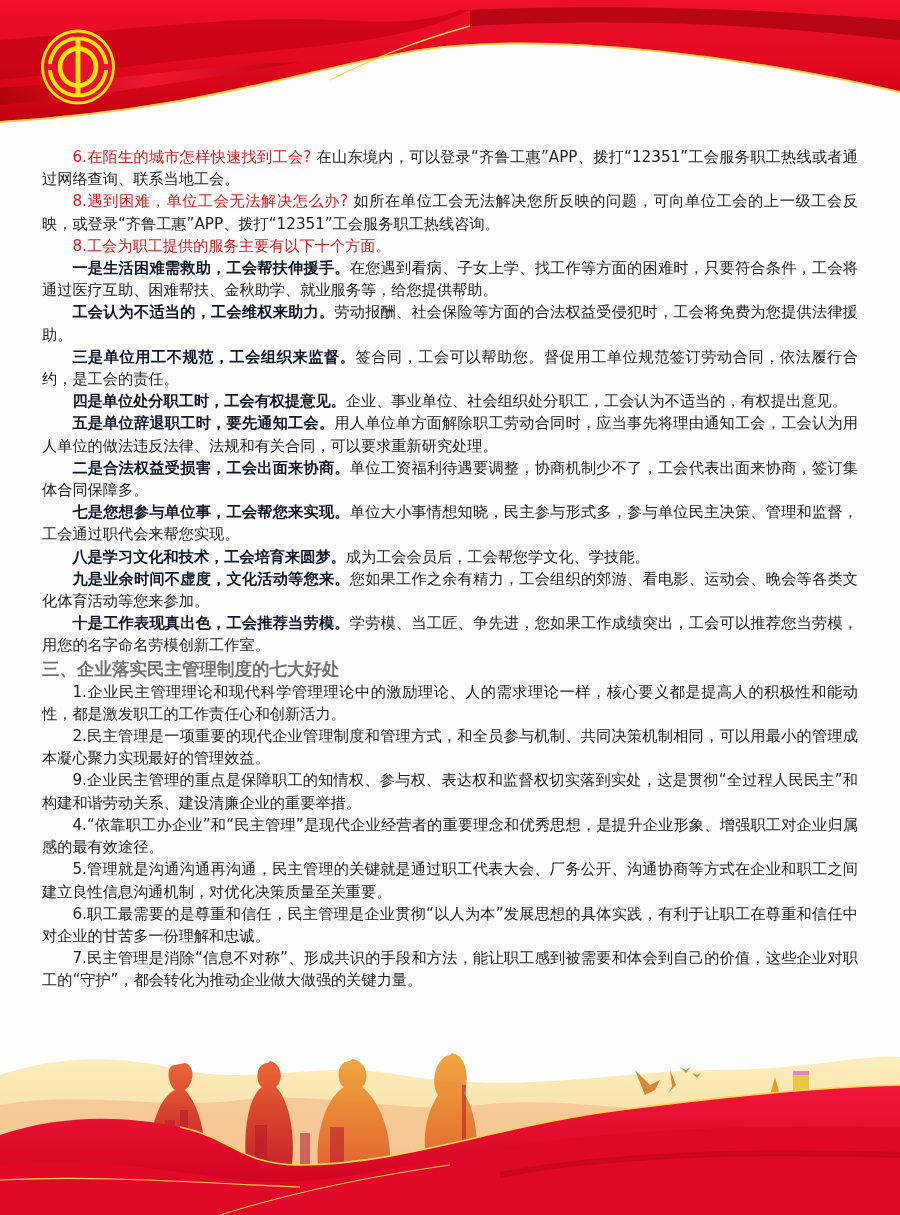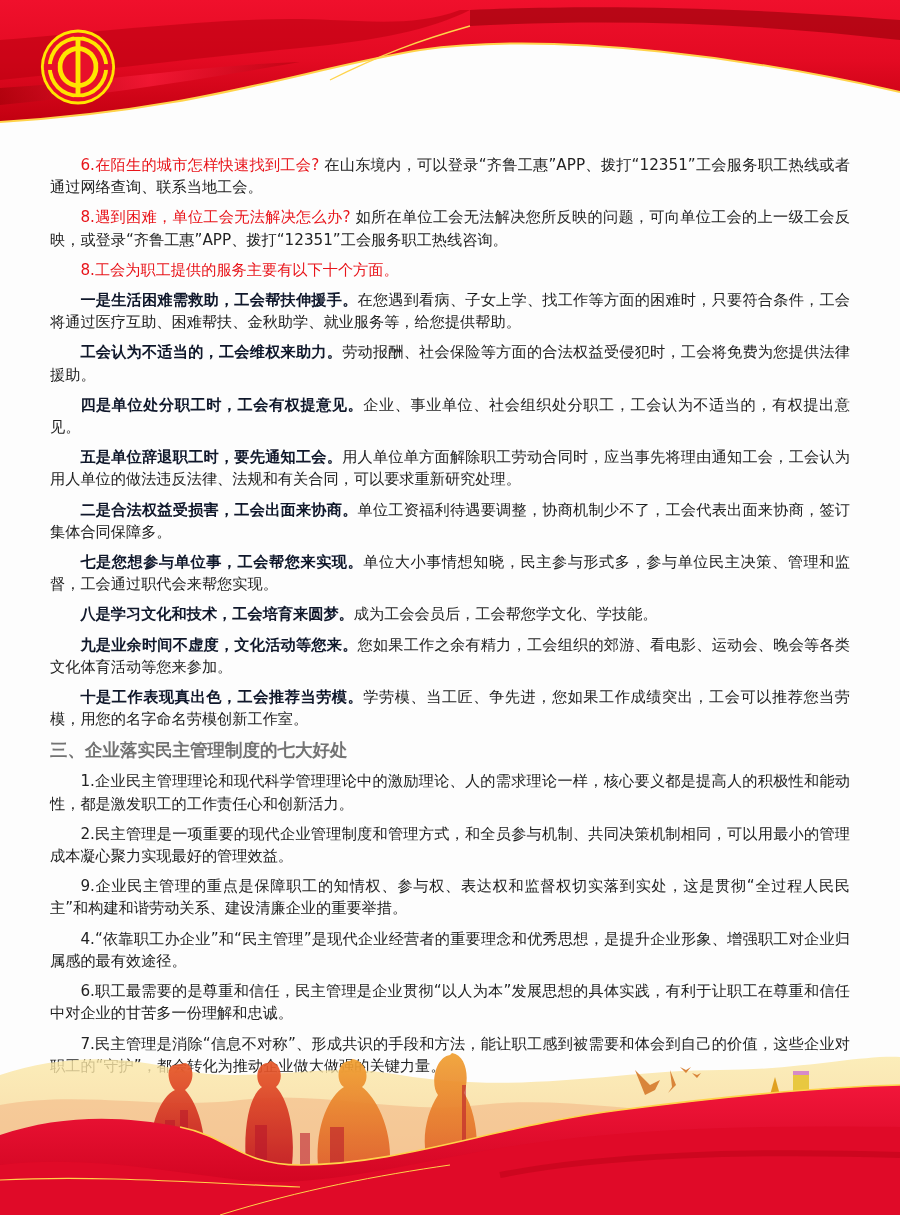--- a/index.html
+++ b/index.html
@@ -8,21 +8,21 @@
     background: #fdfdfd;
     font-family: "DejaVu Sans", "Liberation Sans", sans-serif;
   }
   .banner-top { position: absolute; left: 0; top: 0; width: 900px; height: 130px; }
   .banner-bottom { position: absolute; left: 0; bottom: 0; width: 900px; height: 200px; }
   .logo { position: absolute; left: 39px; top: 28px; width: 78px; height: 78px; }
   .content {
     position: absolute; left: 42px; top: 146px; width: 816px;
     font-size: 15.2px; line-height: 22.2px; color: #222;
   }
-  .content p { margin: 8px; text-indent: 2em; text-align: justify; }
+  .content p { margin: 0; text-indent: 2em; text-align: justify; }
   .red { color: #e8141a; }
   .bold { font-weight: bold; color: #0f172a; }
   .section-title {
     color: #737373; font-weight: bold; font-size: 17.5px; line-height: 24px;
     margin: 3px 0 2px -2px; text-indent: 0 !important;
   }
 </style>
 </head>
 <body>
 
@@ -61,33 +61,35 @@
   <rect x="36" y="71" width="8" height="3" fill="#e8102a"></rect>
 </svg>
 
 <div class="content">
   <p><span class="red">6.在陌生的城市怎样快速找到工会?</span><span> 在山东境内，可以登录“齐鲁工惠”APP、拨打“12351”工会服务职工热线或者通过网络查询、联系当地工会。</span></p>
   <p><span class="red">8.遇到困难，单位工会无法解决怎么办?</span><span> 如所在单位工会无法解决您所反映的问题，可向单位工会的上一级工会反映，或登录“齐鲁工惠”APP、拨打“12351”工会服务职工热线咨询。</span></p>
   <p><span class="red">8.工会为职工提供的服务主要有以下十个方面。</span></p>
 
   <p><span class="bold">一是生活困难需救助，工会帮扶伸援手。</span><span>在您遇到看病、子女上学、找工作等方面的困难时，只要符合条件，工会将通过医疗互助、困难帮扶、金秋助学、就业服务等，给您提供帮助。</span></p>
   <p><span class="bold">工会认为不适当的，工会维权来助力。</span><span>劳动报酬、社会保险等方面的合法权益受侵犯时，工会将免费为您提供法律援助。</span></p>
+  <p><span class="bold">三是单位用工不规范，工会组织来监督。</span><span>签合同，工会可以帮助您。督促用工单位规范签订劳动合同，依法履行合约，是工会的责任。</span></p>
   <p><span class="bold">四是单位处分职工时，工会有权提意见。</span><span>企业、事业单位、社会组织处分职工，工会认为不适当的，有权提出意见。</span></p>
   <p><span class="bold">五是单位辞退职工时，要先通知工会。</span><span>用人单位单方面解除职工劳动合同时，应当事先将理由通知工会，工会认为用人单位的做法违反法律、法规和有关合同，可以要求重新研究处理。</span></p>
   <p><span class="bold">二是合法权益受损害，工会出面来协商。</span><span>单位工资福利待遇要调整，协商机制少不了，工会代表出面来协商，签订集体合同保障多。</span></p>
   <p><span class="bold">七是您想参与单位事，工会帮您来实现。</span><span>单位大小事情想知晓，民主参与形式多，参与单位民主决策、管理和监督，工会通过职代会来帮您实现。</span></p>
   <p><span class="bold">八是学习文化和技术，工会培育来圆梦。</span><span>成为工会会员后，工会帮您学文化、学技能。</span></p>
   <p><span class="bold">九是业余时间不虚度，文化活动等您来。</span><span>您如果工作之余有精力，工会组织的郊游、看电影、运动会、晚会等各类文化体育活动等您来参加。</span></p>
   <p><span class="bold">十是工作表现真出色，工会推荐当劳模。</span><span>学劳模、当工匠、争先进，您如果工作成绩突出，工会可以推荐您当劳模，用您的名字命名劳模创新工作室。</span></p>
 
   <p class="section-title">三、企业落实民主管理制度的七大好处</p>
   <p>1.企业民主管理理论和现代科学管理理论中的激励理论、人的需求理论一样，核心要义都是提高人的积极性和能动性，都是激发职工的工作责任心和创新活力。</p>
   <p>2.民主管理是一项重要的现代企业管理制度和管理方式，和全员参与机制、共同决策机制相同，可以用最小的管理成本凝心聚力实现最好的管理效益。</p>
   <p>9.企业民主管理的重点是保障职工的知情权、参与权、表达权和监督权切实落到实处，这是贯彻“全过程人民民主”和构建和谐劳动关系、建设清廉企业的重要举措。</p>
   <p>4.“依靠职工办企业”和“民主管理”是现代企业经营者的重要理念和优秀思想，是提升企业形象、增强职工对企业归属感的最有效途径。</p>
+  <p>5.管理就是沟通沟通再沟通，民主管理的关键就是通过职工代表大会、厂务公开、沟通协商等方式在企业和职工之间建立良性信息沟通机制，对优化决策质量至关重要。</p>
   <p>6.职工最需要的是尊重和信任，民主管理是企业贯彻“以人为本”发展思想的具体实践，有利于让职工在尊重和信任中对企业的甘苦多一份理解和忠诚。</p>
   <p>7.民主管理是消除“信息不对称”、形成共识的手段和方法，能让职工感到被需要和体会到自己的价值，这些企业对职工的“守护”，都会转化为推动企业做大做强的关键力量。</p>
 </div>
 
 <svg class="banner-bottom" viewBox="0 0 900 200" preserveAspectRatio="none">
   <defs>
     <linearGradient id="hill" x1="0" y1="0" x2="0" y2="1">
       <stop offset="0" stop-color="#fbe9a8"></stop>
       <stop offset="1" stop-color="#f4c58a"></stop>
     </linearGradient>

